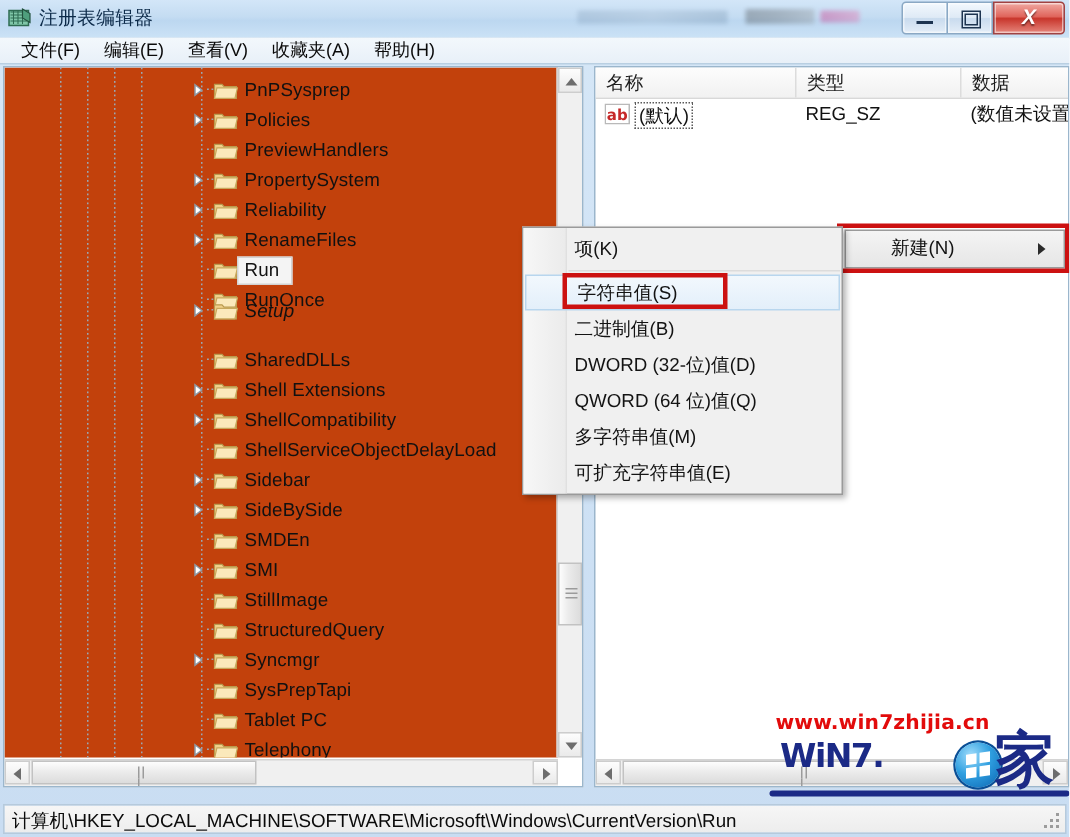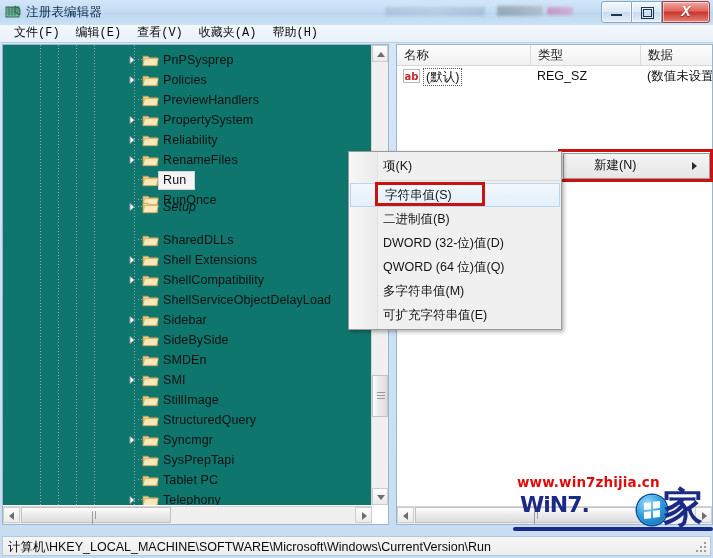--- a/index.html
+++ b/index.html
@@ -43,29 +43,29 @@
   .wg-max:after{content:"";position:absolute;left:1px;top:1px;right:1px;bottom:1px;
                 border:1px solid #1d3450;}
   .wg-x{position:absolute;left:0;top:0;width:46px;height:18px;line-height:18px;text-align:center;
         color:#fff;font-size:14px;font-weight:bold;font-family:"Liberation Sans",sans-serif;
         text-shadow:0 1px 1px rgba(0,0,0,.45);}
 
   
   .menubar{position:absolute;left:0;top:25px;width:713px;height:17px;
            background:linear-gradient(to bottom,#f3f8fc,#e8f0f8);
            border-bottom:1px solid #b9cfe2;display:flex;align-items:center;padding-left:6px;}
-  .menuitem{font-size:12px;color:#0a0a0a;padding:0 8px;line-height:17px;white-space:nowrap;font-family:Liberation Mono, monospace;}
+  .menuitem{font-size:12px;color:#0a0a0a;padding:0 8px;line-height:17px;white-space:nowrap;}
 
   
   .pane{position:absolute;background:#fff;border:1px solid #9bb6cc;overflow:hidden;}
   .leftpane{left:2px;top:44px;width:385px;height:479px;}
   .rightpane{left:396px;top:44px;width:315px;height:479px;border-left:1px solid #9bb6cc;}
 
   
-  .tree{position:absolute;left:0;top:0;width:369px;height:460px;overflow:hidden;background:#0f766e;}
+  .tree{position:absolute;left:0;top:0;width:369px;height:460px;overflow:hidden;background:#c2410c;}
   .guides{position:absolute;left:0;top:0;width:369px;height:460px;}
   .guide{position:absolute;top:-6px;height:470px;width:1px;
          background-image:linear-gradient(to bottom,#9aa7b3 50%,rgba(255,255,255,0) 0%);
          background-size:1px 3px;background-repeat:repeat-y;}
   .trow{position:absolute;left:0;height:20px;line-height:20px;white-space:nowrap;}
   .tw-expander{position:absolute;width:10px;height:10px;}
   .tw-expander svg{display:block;}
   .tw-dash{position:absolute;width:7px;height:1px;background-image:linear-gradient(to right,#9aa7b3 50%,rgba(255,255,255,0) 0%);
            background-size:3px 1px;top:9px;}
   .folder{position:absolute;width:17px;height:14px;top:3px;}

